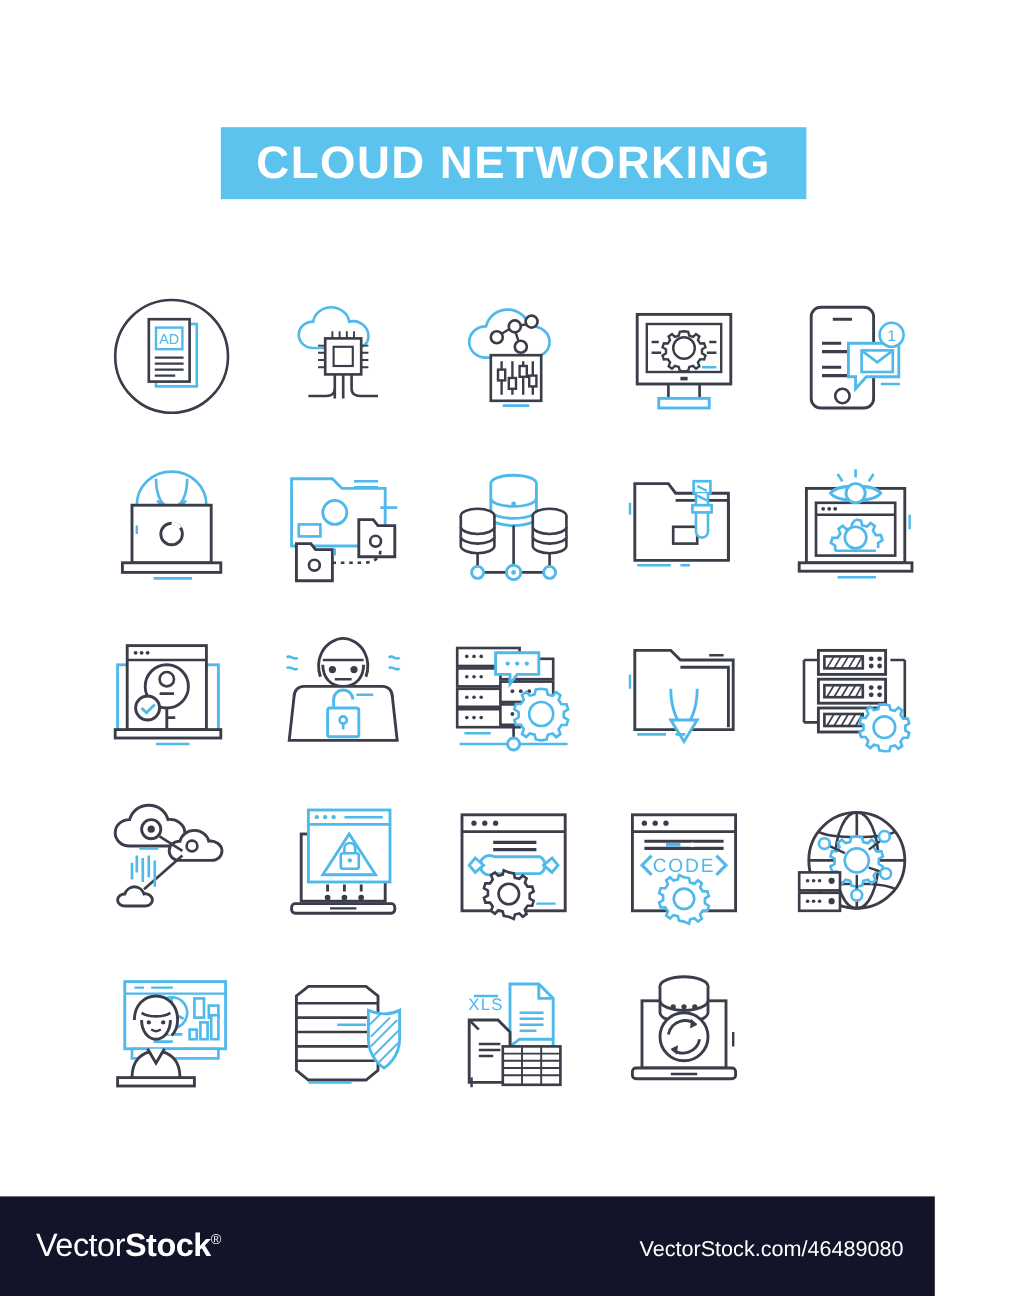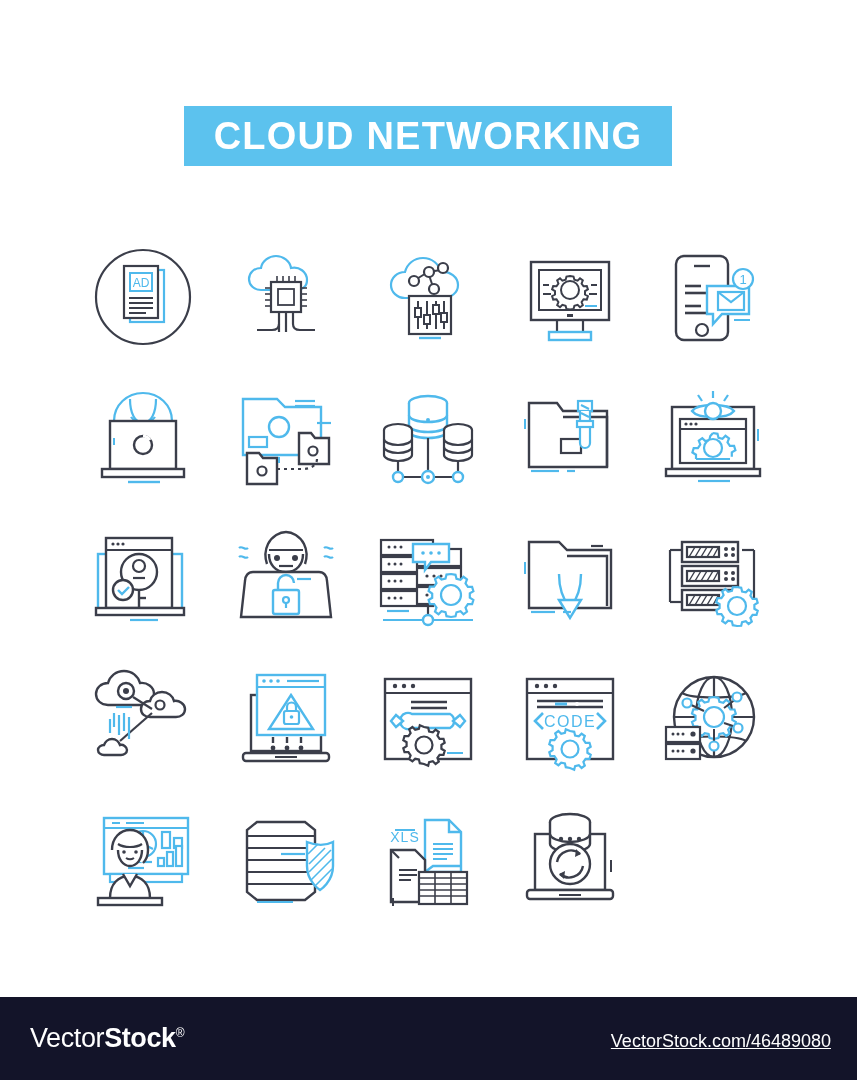--- a/index.html
+++ b/index.html
@@ -44,21 +44,21 @@
   .icon-cell{
     width:120px;height:120px;
     display:flex;align-items:center;justify-content:center;
   }
   .icon-cell svg{display:block;}
 
   
   .footer{
     position:absolute;
     left:0;bottom:0;
-    width:857px;height:83px;
+    width:779px;height:83px;
     background:#131429;
   }
   .logo{
     position:absolute;
     left:30px; top:26px;
     color:#ffffff;
     font-size:27px;
     font-family:"Liberation Sans", sans-serif;
     letter-spacing:-0.4px;
     white-space:nowrap;
@@ -66,21 +66,20 @@
   .logo .lite{font-weight:300;}
   .logo .bold{font-weight:bold;}
   .logo .reg{font-size:12px;vertical-align:super;font-weight:normal;}
   .footer-url{
     position:absolute;
     right:26px; top:34px;
     color:#ffffff;
     font-size:18px;
     font-family:"Liberation Sans", sans-serif;
     white-space:nowrap;
-    text-decoration:underline;
   }
 </style>
 </head>
 <body>
 
 <div class="page">
 
   <div class="title-banner">
     <div class="title-text">CLOUD NETWORKING</div>
   </div>

